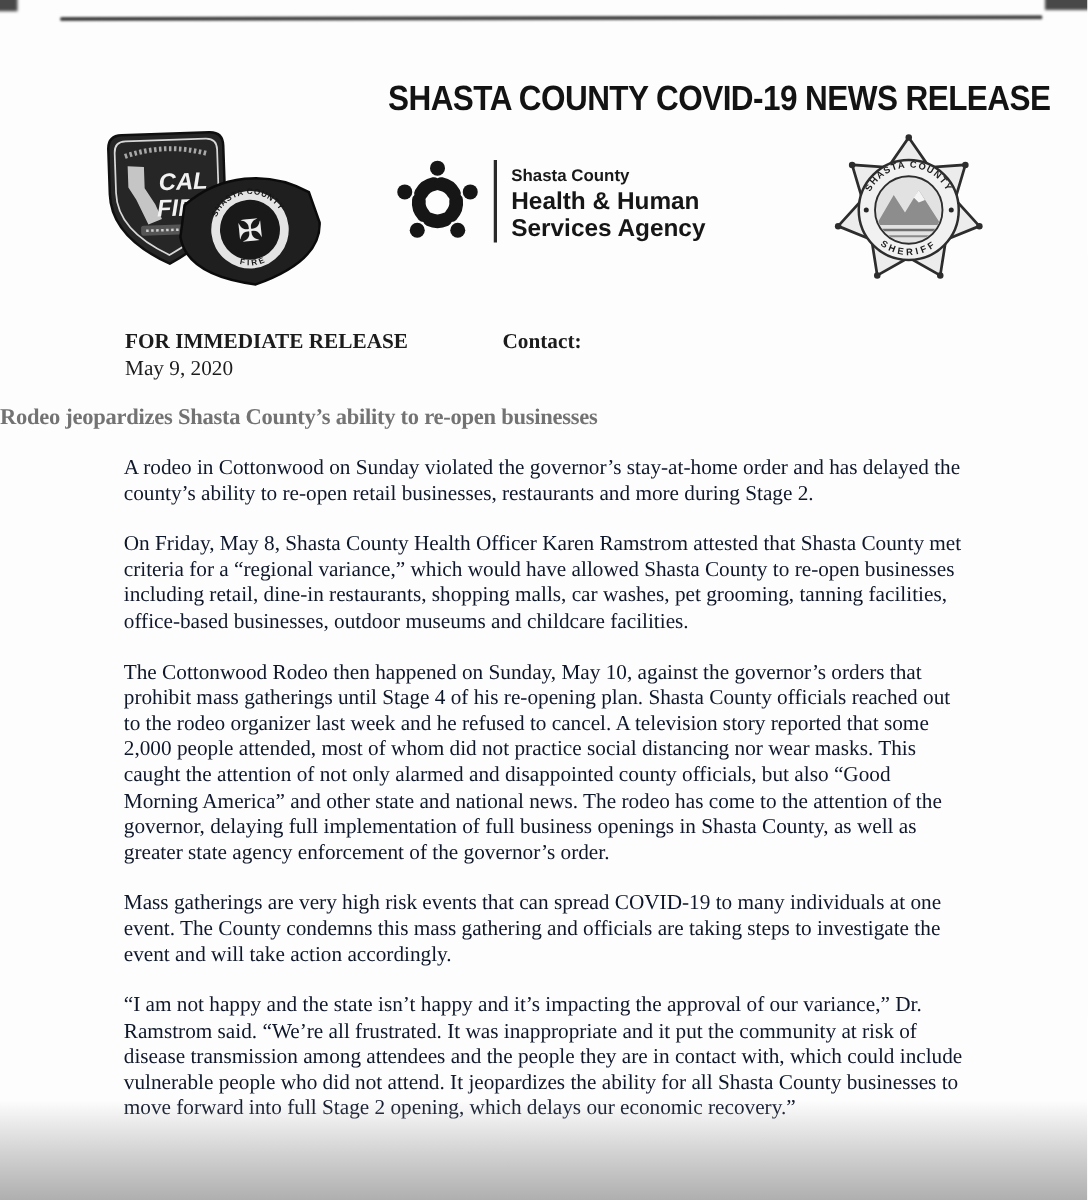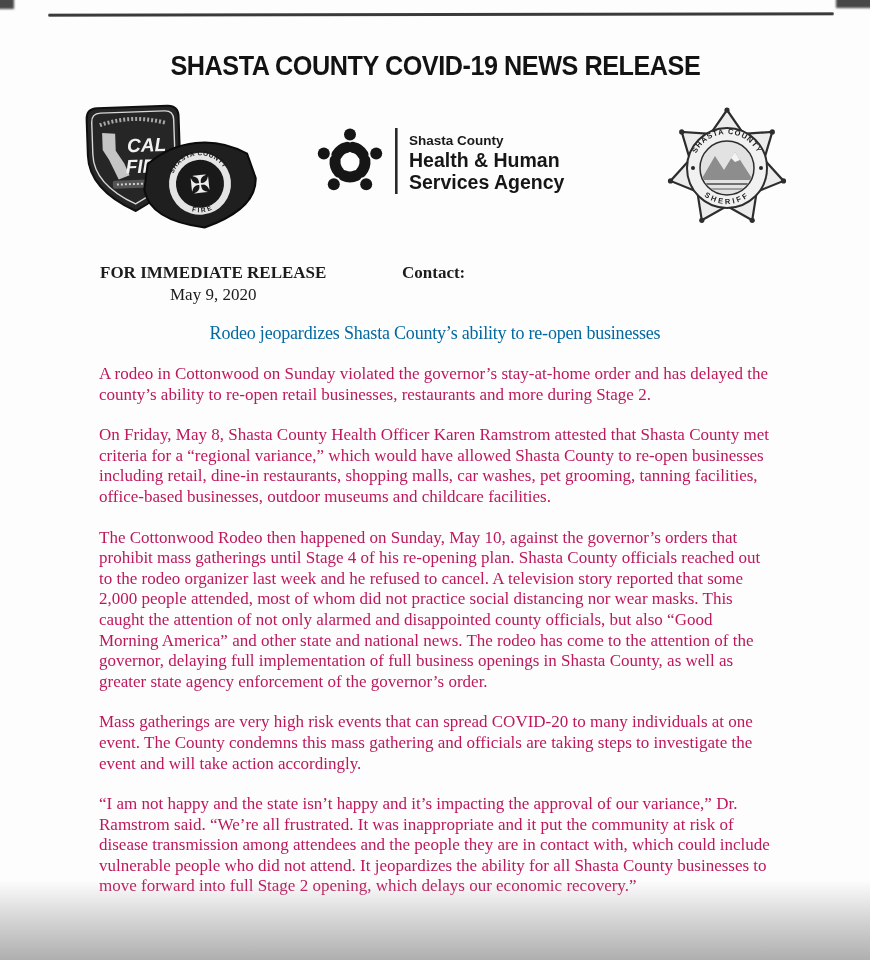--- a/index.html
+++ b/index.html
@@ -11,43 +11,43 @@
   
   .photo-top-line { position:absolute; left:48px; top:13px; width:786px; height:3px;
     background:#3a3a3a; border-radius:2px; filter:blur(0.7px); transform:rotate(-0.1deg); }
   .corner-mark { position:absolute; background:#484848; filter:blur(1.3px); }
   .corner-mark.left  { left:-5px;  top:-4px; width:19px; height:13px; }
   .corner-mark.right { right:-6px; top:-4px; width:40px; height:12px; }
   .bottom-shadow { position:absolute; left:0; bottom:0; width:100%; height:80px;
     background:linear-gradient(to bottom, rgba(176,176,176,0) 0%, rgba(172,172,172,0.55) 55%, #afafaf 100%); }
 
   
-  .doc-title { position:absolute; top:50px; left:0; width:100%; text-align:center;
+  .doc-title { position:absolute; top:63px; left:0; width:100%; text-align:right;
     font-family:"Liberation Sans", sans-serif; font-weight:bold; font-size:28px;
     letter-spacing:-0.5px; color:#131313; }
   .doc-title .squeeze { display:inline-block; transform:scaleX(0.9); transform-origin:50% 50%; white-space:nowrap; }
 
   .logo { position:absolute; }
   .logo-calfire { left:80px;  top:102px; }
   .logo-hhsa    { left:312px; top:116px; }
   .logo-sheriff { left:662px; top:106px; }
 
   
   .release-row { position:absolute; top:262px; left:100px; width:672px;
     font-size:17px; line-height:22px; color:#1c1c1c; }
-  .release-col { position:absolute; top:0;text-align:center; }
+  .release-col { position:absolute; top:0; }
   .release-col.left { left:0; }
   .release-col.right { left:302px; }
   .bold-line { font-weight:bold; }
 
-  .headline { position:absolute; top:323px; left:0; width:100%; text-align:center;
-    font-weight:normal; font-size:18px; letter-spacing:-0.2px; color:#0369a1; }
+  .headline { position:absolute; top:323px; left:0; width:100%; text-align:left;
+    font-weight:bold; font-size:18px; letter-spacing:-0.2px; color:#737373; }
 
   .doc-body { position:absolute; top:364px; left:99px; width:672px;
-    font-size:17px; line-height:20.6px; color:#be185d; }
+    font-size:17px; line-height:20.6px; color:#0f172a; }
   .doc-body p { margin:0 0 20px 0; }
 
   svg text { font-family:"Liberation Sans", sans-serif; }
 </style>
 </head>
 <body>
 
 <div class="canvas">
 
   <div class="corner-mark left"></div>
@@ -154,19 +154,19 @@
       <div class="bold-line">Contact:</div>
     </div>
   </div>
 
   <div class="headline">Rodeo jeopardizes Shasta County’s ability to re-open businesses</div>
 
   <div class="doc-body">
     <p>A rodeo in Cottonwood on Sunday violated the governor’s stay-at-home order and has delayed the county’s ability to re-open retail businesses, restaurants and more during Stage 2.</p>
     <p>On Friday, May 8, Shasta County Health Officer Karen Ramstrom attested that Shasta County met criteria for a “regional variance,” which would have allowed Shasta County to re-open businesses including retail, dine-in restaurants, shopping malls, car washes, pet grooming, tanning facilities, office-based businesses, outdoor museums and childcare facilities.</p>
     <p>The Cottonwood Rodeo then happened on Sunday, May 10, against the governor’s orders that prohibit mass gatherings until Stage 4 of his re-opening plan. Shasta County officials reached out to the rodeo organizer last week and he refused to cancel. A television story reported that some 2,000 people attended, most of whom did not practice social distancing nor wear masks. This caught the attention of not only alarmed and disappointed county officials, but also “Good Morning America” and other state and national news. The rodeo has come to the attention of the governor, delaying full implementation of full business openings in Shasta County, as well as greater state agency enforcement of the governor’s order.</p>
-    <p>Mass gatherings are very high risk events that can spread COVID-20 to many individuals at one event. The County condemns this mass gathering and officials are taking steps to investigate the event and will take action accordingly.</p>
+    <p>Mass gatherings are very high risk events that can spread COVID-19 to many individuals at one event. The County condemns this mass gathering and officials are taking steps to investigate the event and will take action accordingly.</p>
     <p>“I am not happy and the state isn’t happy and it’s impacting the approval of our variance,” Dr. Ramstrom said. “We’re all frustrated. It was inappropriate and it put the community at risk of disease transmission among attendees and the people they are in contact with, which could include vulnerable people who did not attend. It jeopardizes the ability for all Shasta County businesses to move forward into full Stage 2 opening, which delays our economic recovery.”</p>
   </div>
 
   <div class="bottom-shadow"></div>
 
 </div>
 
 </body></html>

